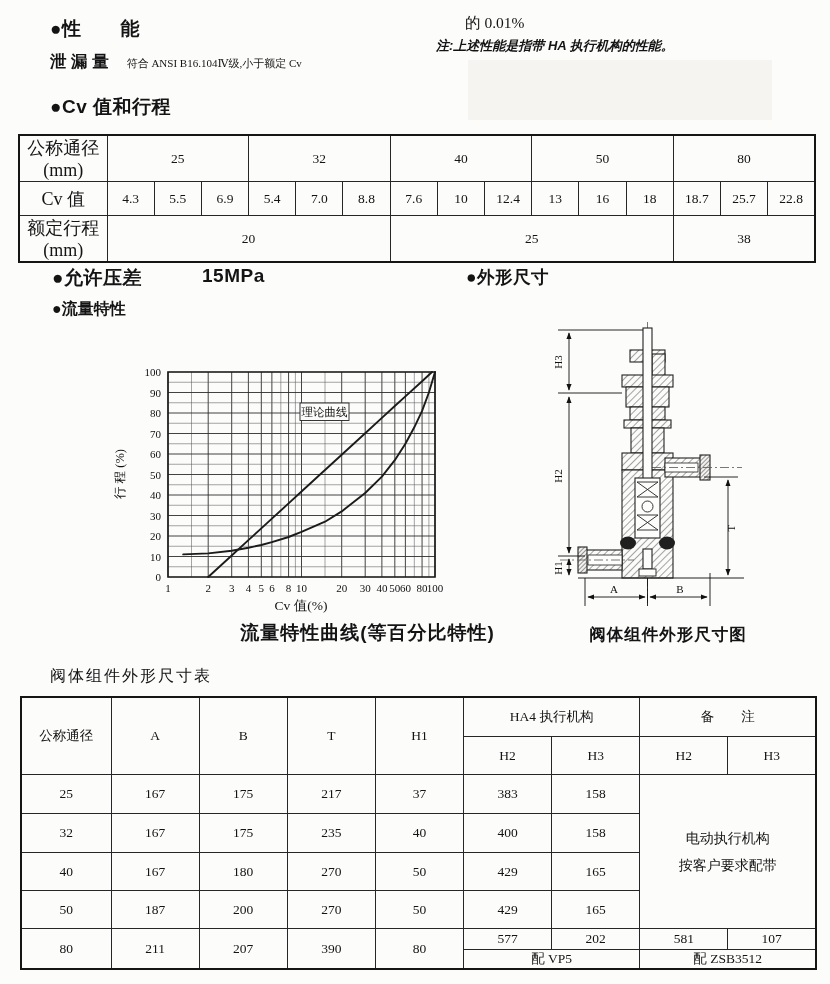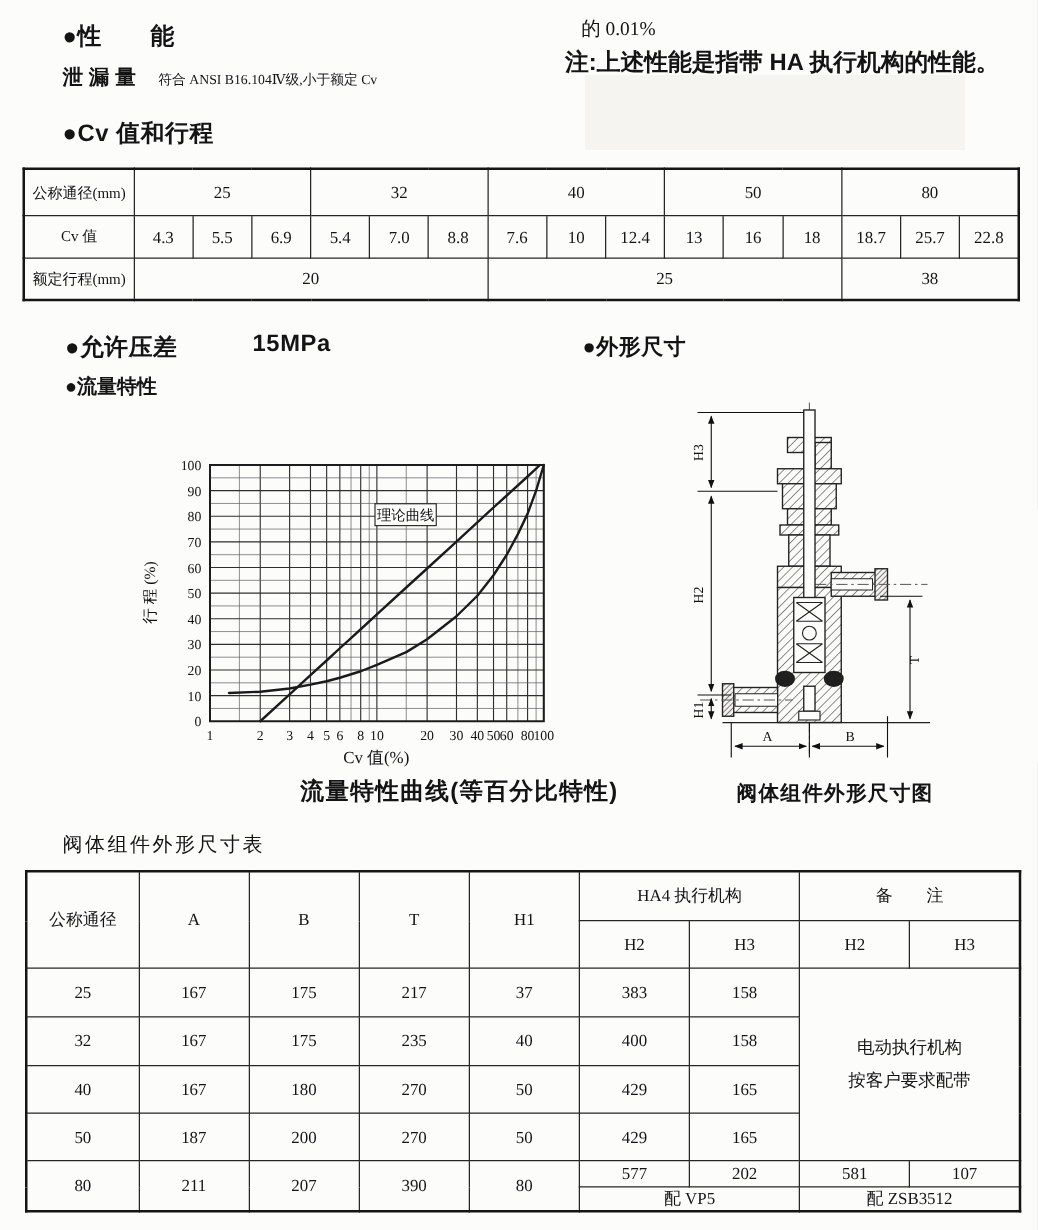--- a/index.html
+++ b/index.html
@@ -10,21 +10,21 @@
   }
   .abs{position:absolute;}
   .hei{font-family:"Liberation Sans","DejaVu Sans",sans-serif;font-weight:bold;text-align:center;}
   .serif{font-family:"Liberation Serif","DejaVu Serif",serif;}
   .graybox{background:#f5f4f0;}
   
   table{border-collapse:collapse;table-layout:fixed;}
   .t1{width:798px;border:2px solid #151515;}
   .t1 td{border:1.5px solid #262626;text-align:center;vertical-align:middle;
          font-size:13.5px;padding:0;}
-  .t1 .lbl{font-size:12px;}
+  .t1 .lbl{font-size:18px;}
   .t1 tr.r36 td{height:36px;}
   .t1 tr.r34 td{height:33px;}
   .t1 tr.r33 td{height:32px;}
   .t2{width:797px;border:2px solid #151515;}
   .t2 td{border:1px solid #262626;text-align:center;vertical-align:middle;
          font-size:13.5px;padding:0;}
   .t2 tr.h38 td{height:38px;}
   .t2 tr.h37 td{height:37px;}
   .t2 tr.h20 td{height:20px;}
   .t2 tr.h18 td{height:18px;}
@@ -43,21 +43,21 @@
 
   <div class="abs hei bullet-h" style="left:50px;top:16px;">●性　　能</div>
 
   <div class="abs" style="left:50px;top:51px;white-space:nowrap;">
     <span class="hei" style="font-size:16.5px;">泄 漏 量</span>
     <span class="serif" style="font-size:11px;margin-left:14px;">符合 ANSI B16.104Ⅳ级,小于额定 Cv</span>
   </div>
 
   <div class="abs serif" style="left:465px;top:13px;font-size:15.5px;">的 0.01%</div>
 
-  <div class="abs hei" style="left:452px;top:37px;font-size:19px;">注:上述性能是指带 HA 执行机构的性能。</div>
+  <div class="abs hei" style="left:436px;top:37px;font-size:13px;font-style:italic;">注:上述性能是指带 HA 执行机构的性能。</div>
 
   <div class="abs hei bullet-h" style="left:50px;top:94px;">●Cv 值和行程</div>
 
   <table class="t1 abs" style="left:18px;top:134px;">
     <colgroup>
       <col style="width:88px;">
       <col>
         <col>
         <col>
         <col>

